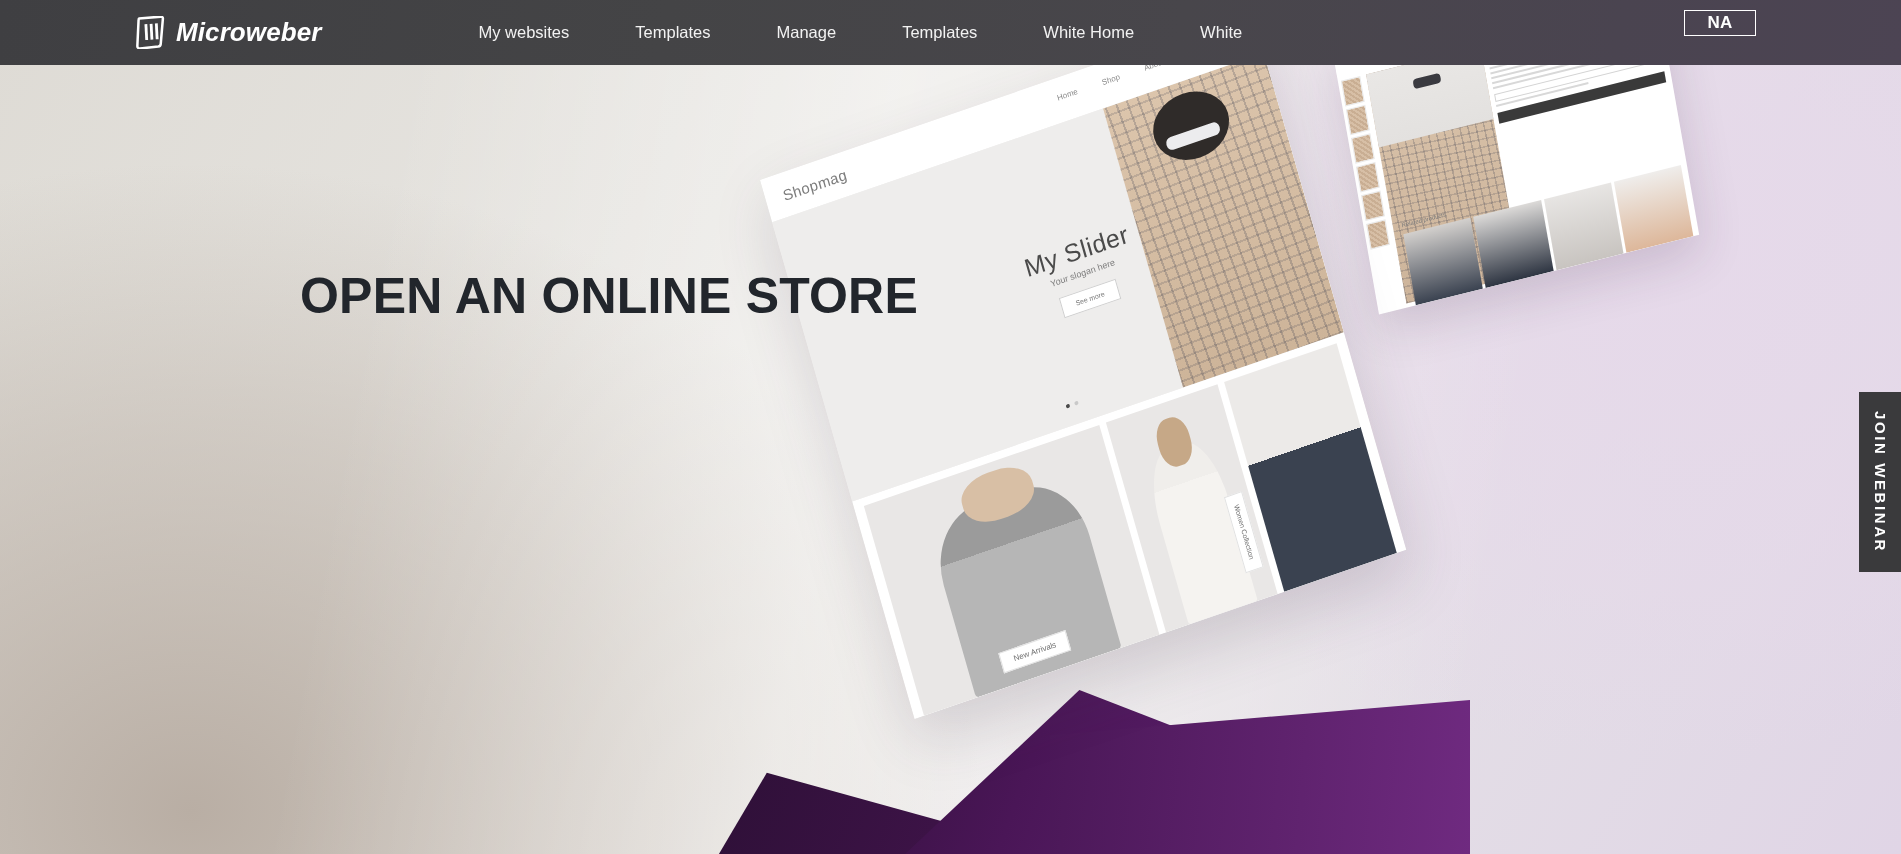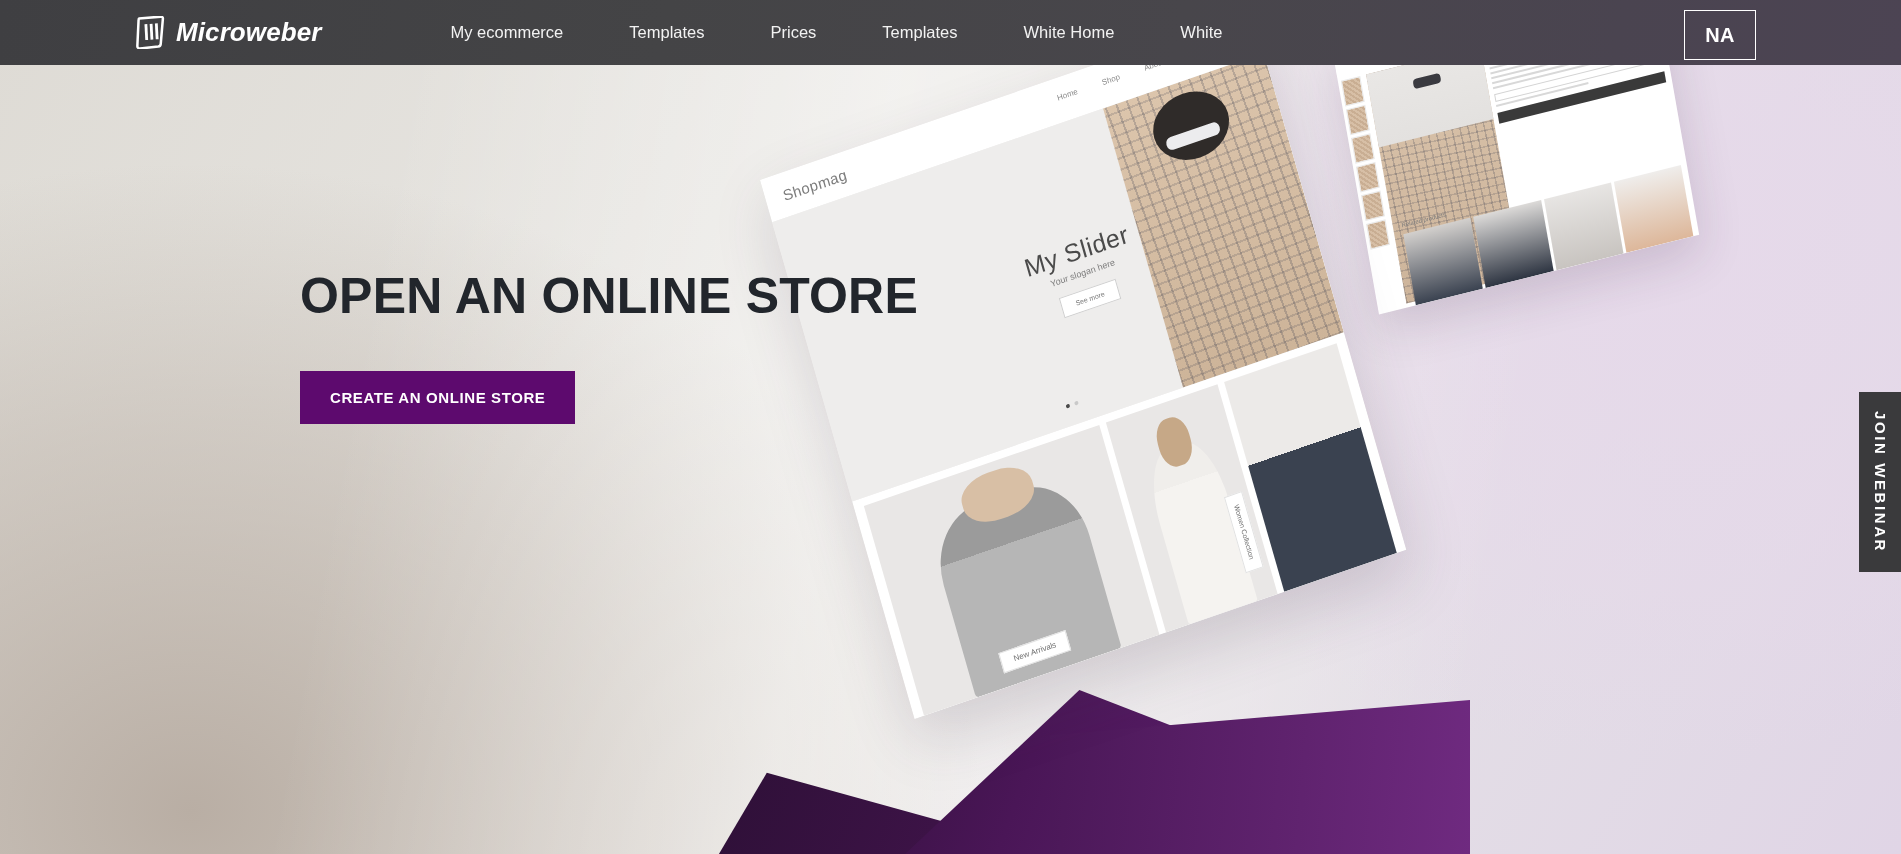--- a/index.html
+++ b/index.html
@@ -221,42 +221,43 @@
   }
 
   
   .navbar {
     position: absolute;
     left: 0; top: 0;
     width: 1901px; height: 65px;
     background: linear-gradient(100deg, #3f3f42 0%, #444446 35%, #48464b 62%, #4a4450 85%, #4c4453 100%);
     display: flex; align-items: center;
     z-index: 40;
+    gap: 28px;
   }
   .brand { display:flex; align-items:center; gap:11px; margin-left: 136px; }
   .brand-mark { width: 29px; height: 33px; display:block; }
   .brand-name {
     color:#fff; font-size:26px; font-weight:700; font-style:italic;
     letter-spacing:0.1px;
   }
   .nav-links {
     display:flex; align-items:center;
     margin-left: 96px;
     gap: 0;
   }
   .nav-link {
     color:#f2f2f2; font-size:16.5px; font-weight:400;
     text-decoration:none; padding: 0 33px; white-space:nowrap;
     cursor:pointer;
   }
   .lang-btn {
     position:absolute; right: 145px; top: 10px;
-    width: 72px; height: 50px;
+    width: 72px; height: 26px;
     border: 1.6px solid #ffffff; background: transparent;
-    color:#ffffff; font-size:20px; font-weight:700;
+    color:#ffffff; font-size:17px; font-weight:700;
     display:flex; align-items:center; justify-content:center;
     cursor:pointer; letter-spacing:0.3px;
   }
 
   
   .hero-copy {
     position:absolute;
     left: 300px; top: 270px;
     width: 520px;
     z-index: 20;
@@ -399,33 +400,32 @@
       <svg class="brand-mark" viewBox="0 0 30 34">
         <path d="M3.2 2.6 L25.5 0.6 C27 0.5 28 1.4 27.8 2.9 L25.6 28.8 C25.5 30.2 24.4 31.4 23 31.6 L4.2 33.5 C2.6 33.7 1.3 32.6 1.4 31 L2.6 5.3 C2.7 3.8 2.6 2.7 3.2 2.6 Z" fill="none" stroke="#ffffff" stroke-width="2.6"></path>
         <rect x="9.2" y="8.4" width="2.9" height="16.4" fill="#ffffff" transform="rotate(-3 10.6 16.6)"></rect>
         <rect x="14.6" y="8.0" width="2.9" height="16.4" fill="#ffffff" transform="rotate(-3 16 16.2)"></rect>
         <rect x="20.0" y="7.6" width="2.9" height="16.4" fill="#ffffff" transform="rotate(-3 21.4 15.8)"></rect>
       </svg>
       <span class="brand-name">Microweber</span>
     </div>
 
     <nav class="nav-links">
-      <a class="nav-link" href="#">My ecommerce</a>
+      <a class="nav-link" href="#">My websites</a>
       <a class="nav-link" href="#">Templates</a>
-      <a class="nav-link" href="#">Prices</a>
+      <a class="nav-link" href="#">Manage</a>
       <a class="nav-link" href="#">Templates</a>
       <a class="nav-link" href="#">White Home</a>
       <a class="nav-link" href="#">White</a>
     </nav>
 
     <button class="lang-btn">NA</button>
   </div>
 
   <div class="hero-copy">
     <h1 class="hero-title">OPEN AN ONLINE STORE</h1>
-    <button class="cta-btn">CREATE AN ONLINE STORE</button>
   </div>
 
   <div class="webinar-tab">
     <span>JOIN WEBINAR</span>
   </div>
 
 </div>
 
 </body></html>

